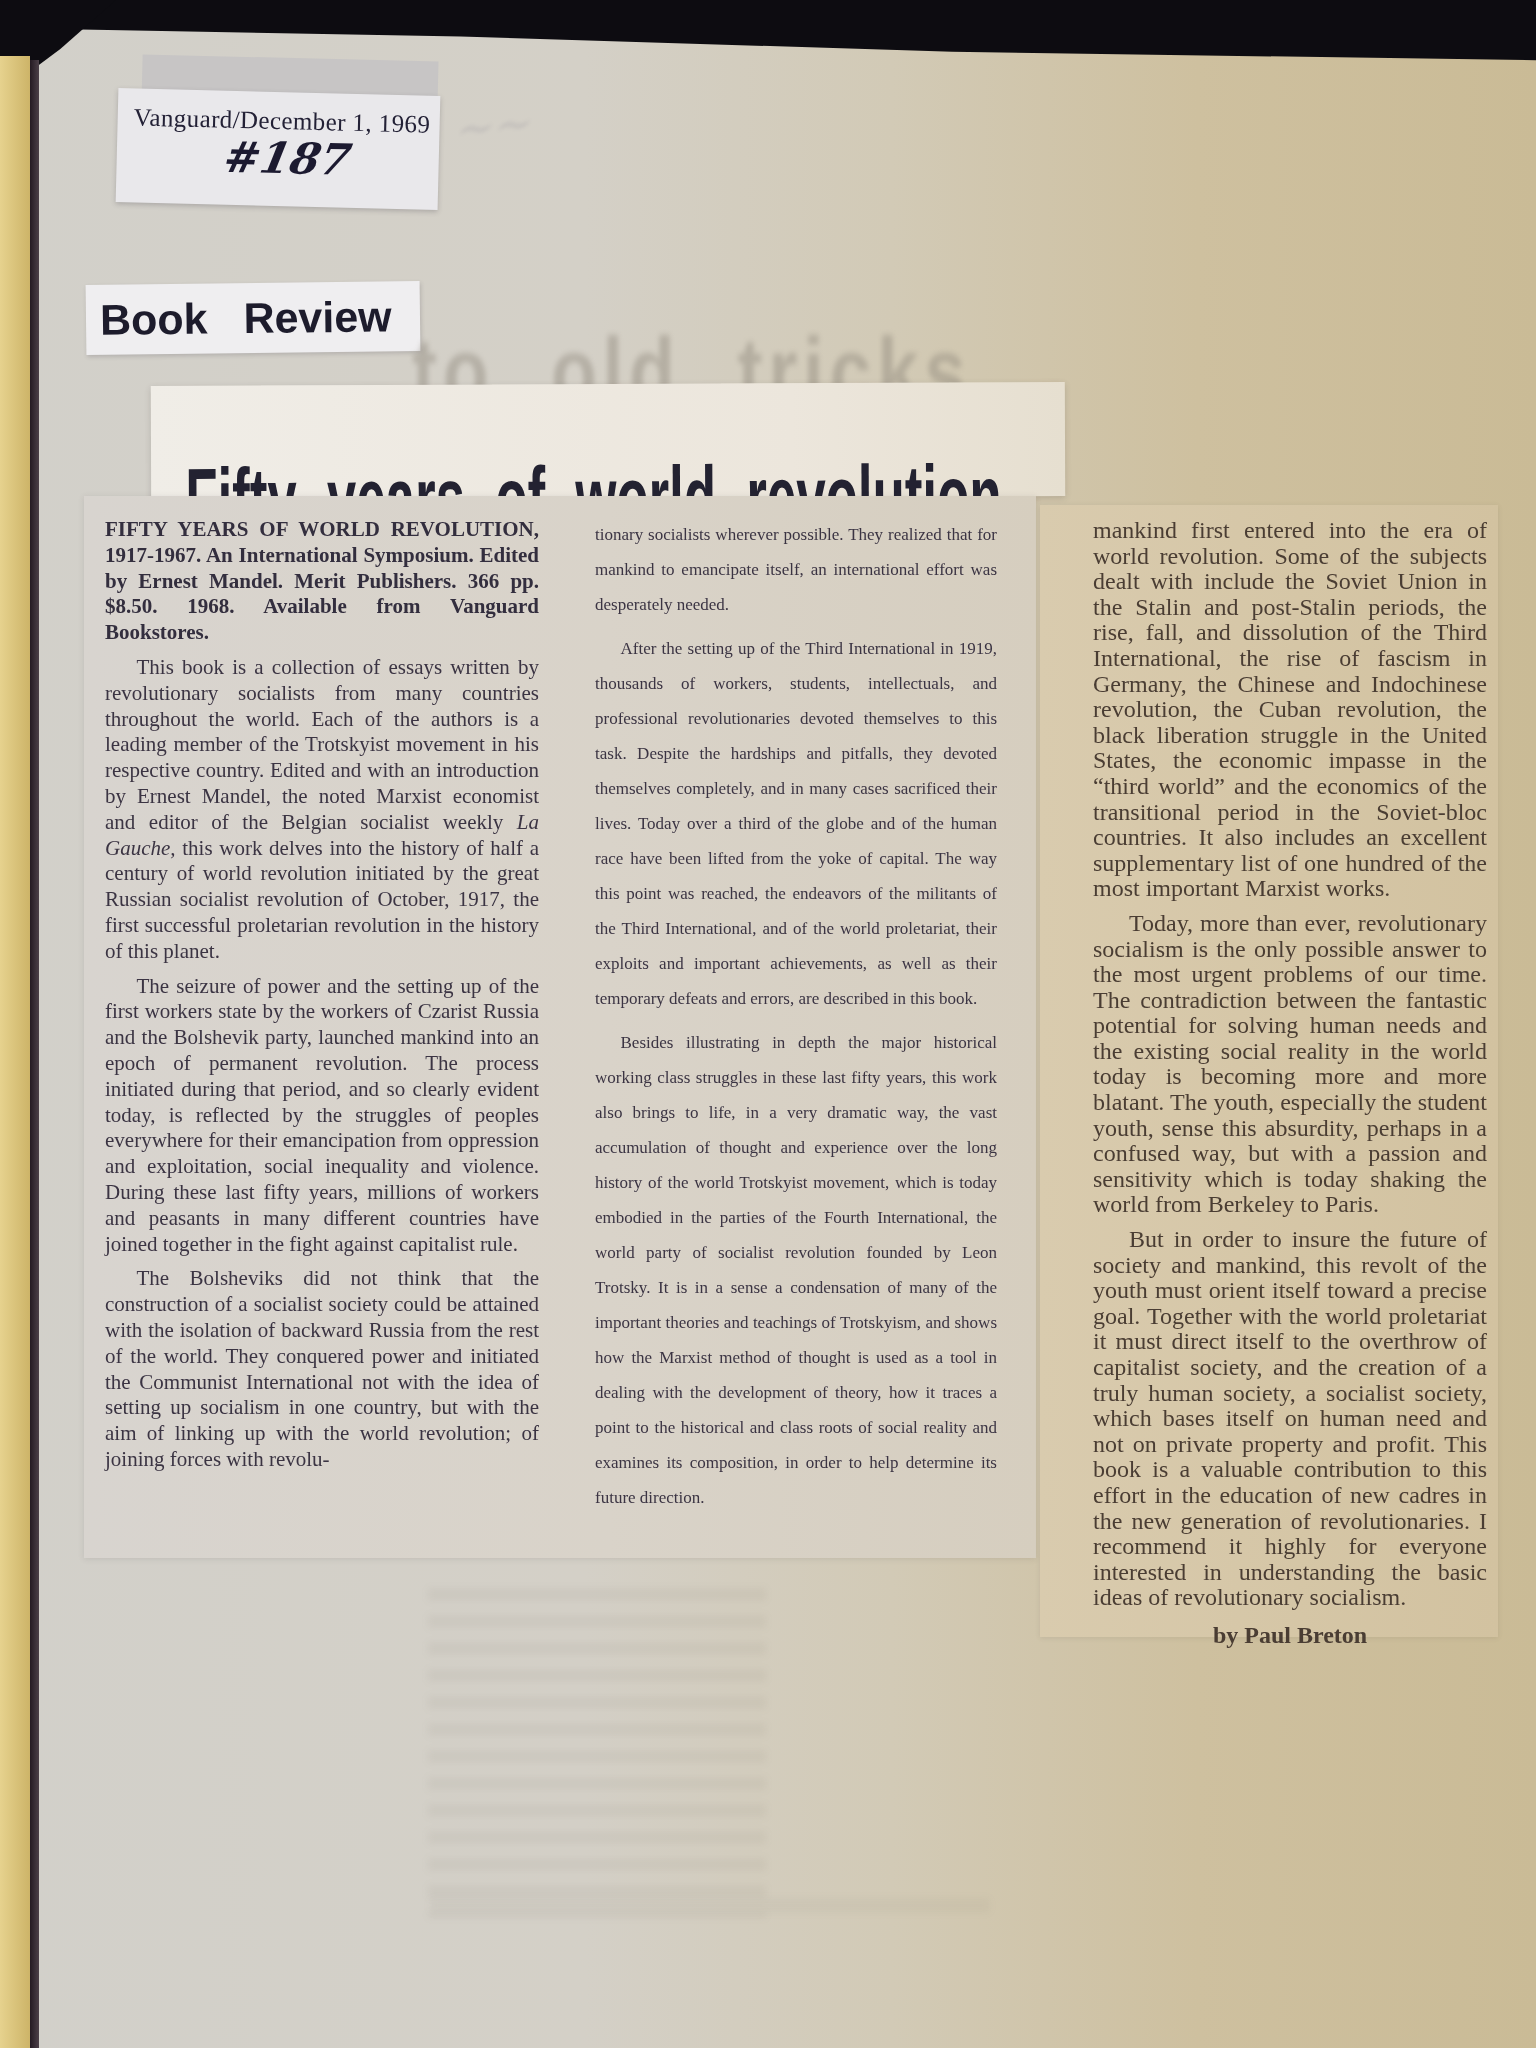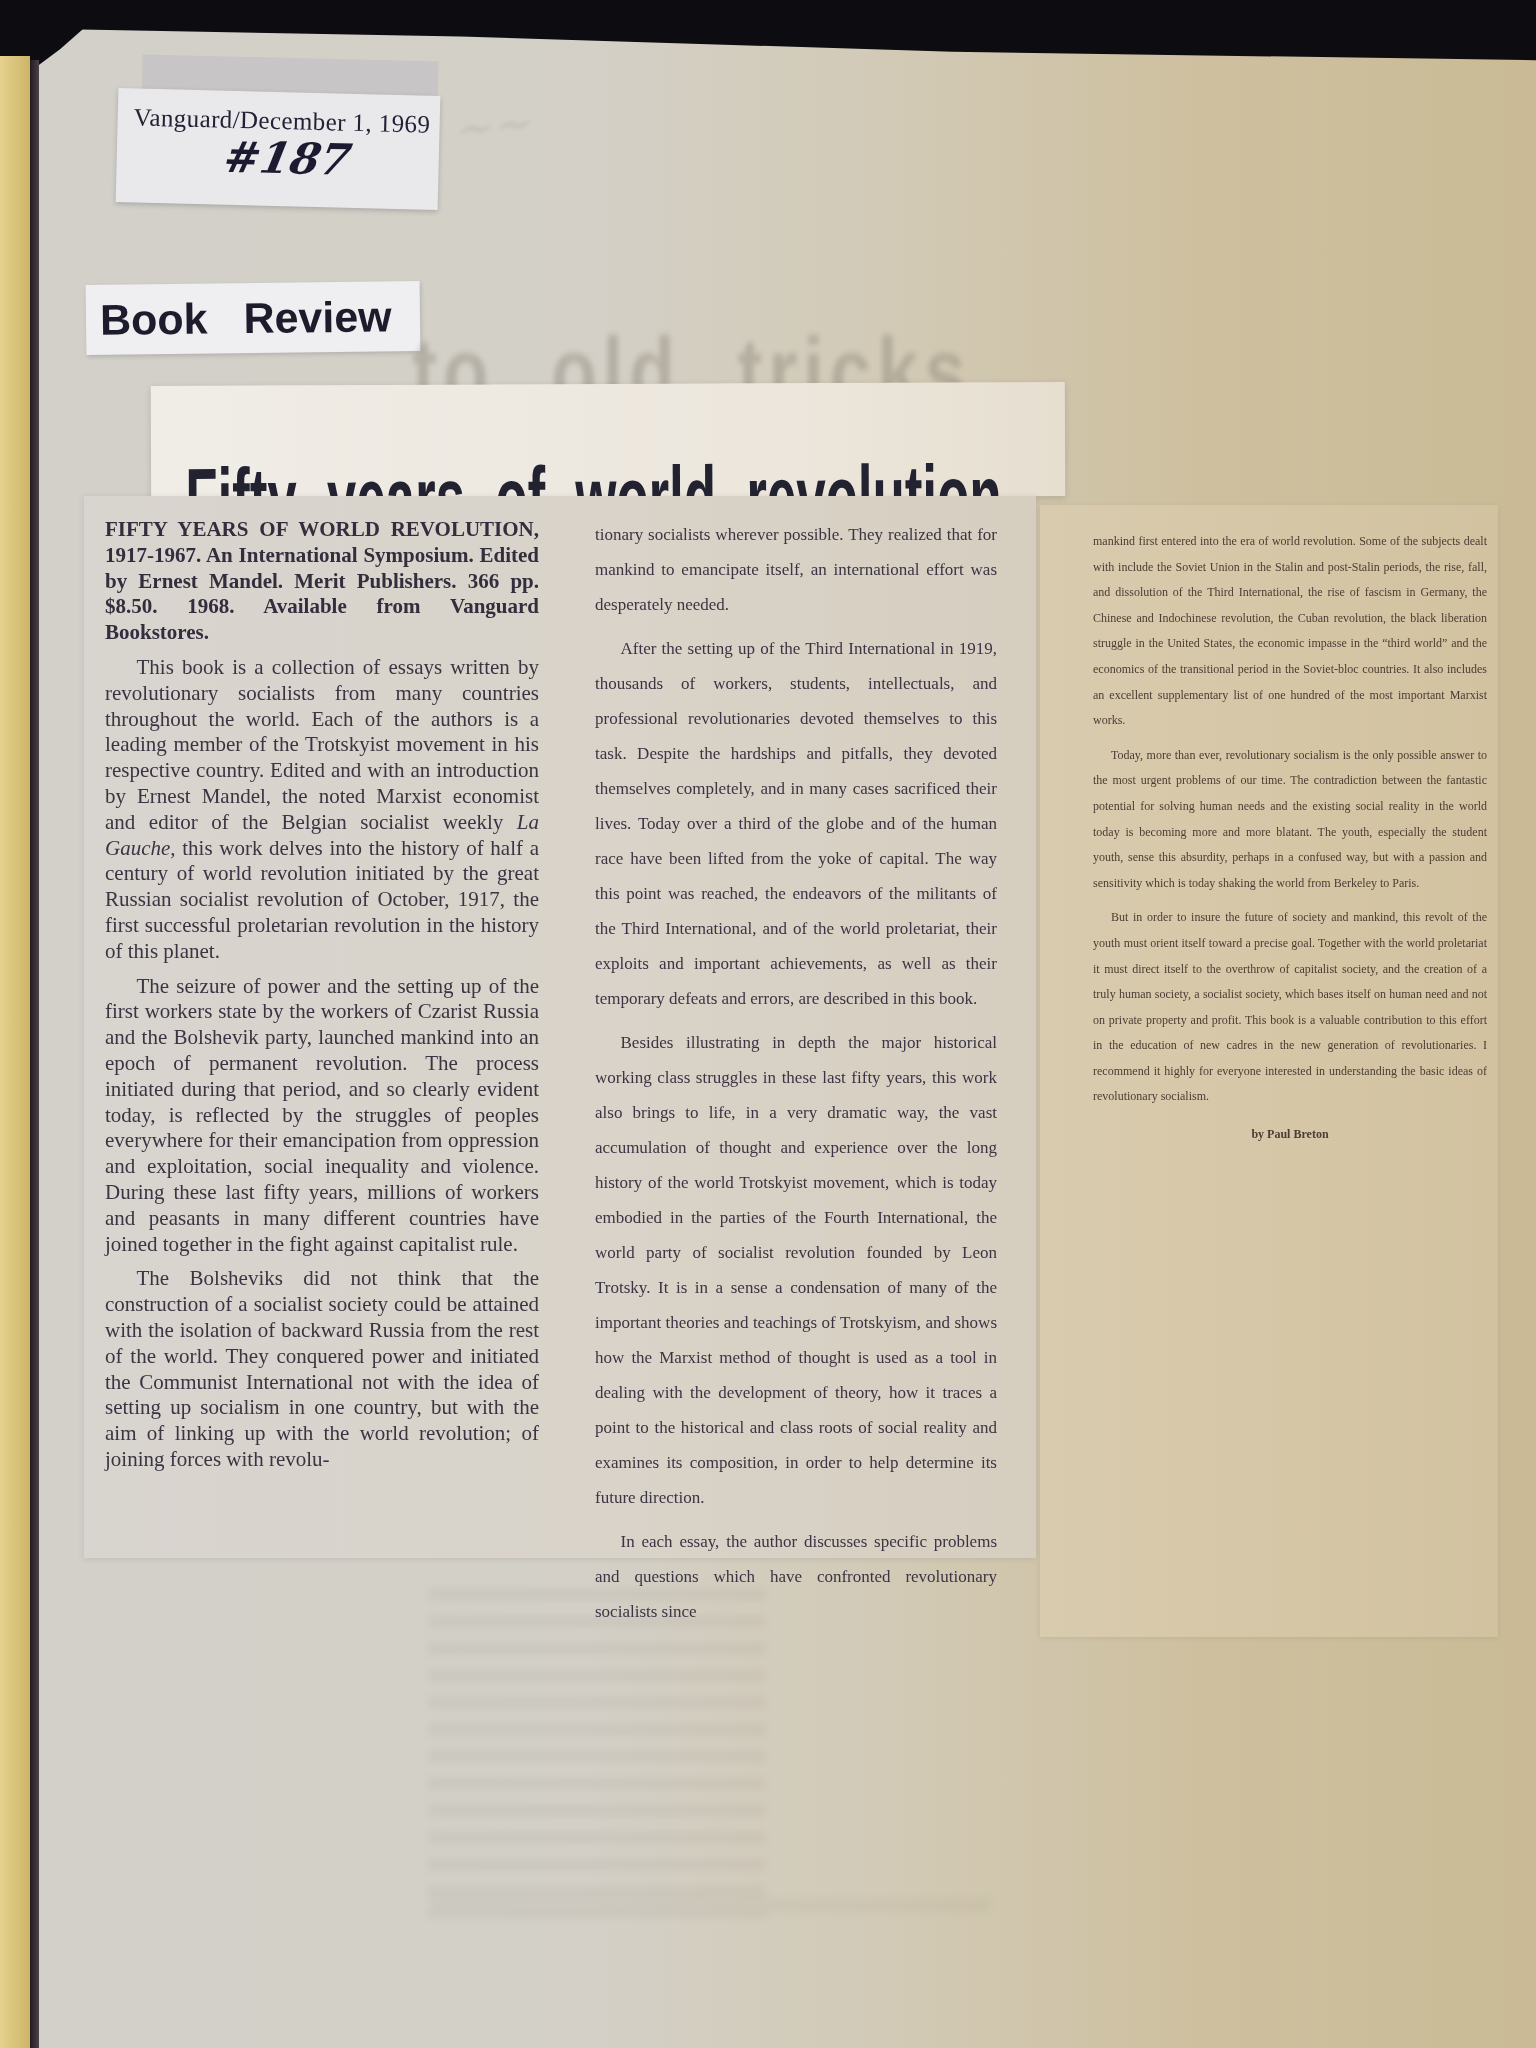--- a/index.html
+++ b/index.html
@@ -57,21 +57,21 @@
     background:linear-gradient(90deg,#d8d4cf,#d9d3c9 55%,#d6cebf); box-shadow:0 1px 6px rgba(80,70,70,.14); }
   .clip-b { position:absolute; left:1040px; top:505px; width:458px; height:1132px;
     background:linear-gradient(90deg,#d9cbae,#d2c2a0); box-shadow:0 1px 5px rgba(80,70,60,.12); }
 
   
   .col { position:absolute; text-align:justify; }
   .col p { margin:9px; }
   .col p.indent { text-indent:1.5em; }
   .col1 { left:96px;  top:508px; width:452px; font-size:21px;   line-height:25.8px; color:var(--ink-body,#3b3443); }
   .col2 { left:586px; top:508px; width:420px; font-size:17px; line-height:35px; color:var(--ink-body,#3b3443); }
-  .col3 { left:1084px;top:520px; width:412px; font-size:12px;   line-height:25.6px; color:var(--ink-warm,#4a3d33); }
+  .col3 { left:1084px;top:509px; width:412px; font-size:24px;   line-height:25.6px; color:var(--ink-warm,#4a3d33); }
   .citation { font-weight:bold; color:#332e3e; }
   .byline { text-align:center; font-weight:bold; padding-top:3px; }
 
   
   .ghost-col { position:absolute; left:428px; top:1588px; width:338px; height:330px; opacity:.5;
     filter:blur(3.5px);
     background:repeating-linear-gradient(180deg, rgba(125,118,105,.17) 0 13px, rgba(0,0,0,0) 13px 27px); }
   .ghost-line { position:absolute; left:430px; top:1898px; width:560px; height:15px; opacity:.35;
     filter:blur(3.5px); background:rgba(125,118,105,.2); }
 </style>
@@ -109,21 +109,20 @@
     <p class="citation">FIFTY YEARS OF WORLD REVOLUTION, 1917-1967. An International Symposium. Edited by Ernest Mandel. Merit Publishers. 366 pp. $8.50. 1968. Available from Vanguard Bookstores.</p>
     <p class="indent"><span>This book is a collection of essays written by revolutionary socialists from many countries throughout the world. Each of the authors is a leading member of the Trotskyist movement in his respective country. Edited and with an introduction by Ernest Mandel, the noted Marxist economist and editor of the Belgian socialist weekly </span><i>La Gauche,</i><span> this work delves into the history of half a century of world revolution initiated by the great Russian socialist revolution of October, 1917, the first successful proletarian revolution in the history of this planet.</span></p>
     <p class="indent">The seizure of power and the setting up of the first workers state by the workers of Czarist Russia and the Bolshevik party, launched mankind into an epoch of permanent revolution. The process initiated during that period, and so clearly evident today, is reflected by the struggles of peoples everywhere for their emancipation from oppression and exploitation, social inequality and violence. During these last fifty years, millions of workers and peasants in many different countries have joined together in the fight against capitalist rule.</p>
     <p class="indent">The Bolsheviks did not think that the construction of a socialist society could be attained with the isolation of backward Russia from the rest of the world. They conquered power and initiated the Communist International not with the idea of setting up socialism in one country, but with the aim of linking up with the world revolution; of joining forces with revolu-</p>
   </div>
 
   <div class="col col2">
     <p>tionary socialists wherever possible. They realized that for mankind to emancipate itself, an international effort was desperately needed.</p>
     <p class="indent">After the setting up of the Third International in 1919, thousands of workers, students, intellectuals, and professional revolutionaries devoted themselves to this task. Despite the hardships and pitfalls, they devoted themselves completely, and in many cases sacrificed their lives. Today over a third of the globe and of the human race have been lifted from the yoke of capital. The way this point was reached, the endeavors of the militants of the Third International, and of the world proletariat, their exploits and important achievements, as well as their temporary defeats and errors, are described in this book.</p>
     <p class="indent">Besides illustrating in depth the major historical working class struggles in these last fifty years, this work also brings to life, in a very dramatic way, the vast accumulation of thought and experience over the long history of the world Trotskyist movement, which is today embodied in the parties of the Fourth International, the world party of socialist revolution founded by Leon Trotsky. It is in a sense a condensation of many of the important theories and teachings of Trotskyism, and shows how the Marxist method of thought is used as a tool in dealing with the development of theory, how it traces a point to the historical and class roots of social reality and examines its composition, in order to help determine its future direction.</p>
-    <p class="indent">In each essay, the author discusses specific problems and questions which have confronted revolutionary socialists since</p>
   </div>
 
   <div class="col col3">
     <p>mankind first entered into the era of world revolution. Some of the subjects dealt with include the Soviet Union in the Stalin and post-Stalin periods, the rise, fall, and dissolution of the Third International, the rise of fascism in Germany, the Chinese and Indochinese revolution, the Cuban revolution, the black liberation struggle in the United States, the economic impasse in the “third world” and the economics of the transitional period in the Soviet-bloc countries. It also includes an excellent supplementary list of one hundred of the most important Marxist works.</p>
     <p class="indent">Today, more than ever, revolutionary socialism is the only possible answer to the most urgent problems of our time. The contradiction between the fantastic potential for solving human needs and the existing social reality in the world today is becoming more and more blatant. The youth, especially the student youth, sense this absurdity, perhaps in a confused way, but with a passion and sensitivity which is today shaking the world from Berkeley to Paris.</p>
     <p class="indent">But in order to insure the future of society and mankind, this revolt of the youth must orient itself toward a precise goal. Together with the world proletariat it must direct itself to the overthrow of capitalist society, and the creation of a truly human society, a socialist society, which bases itself on human need and not on private property and profit. This book is a valuable contribution to this effort in the education of new cadres in the new generation of revolutionaries. I recommend it highly for everyone interested in understanding the basic ideas of revolutionary socialism.</p>
     <p class="byline">by Paul Breton</p>
   </div>
 
   <div class="ghost-col"></div>

